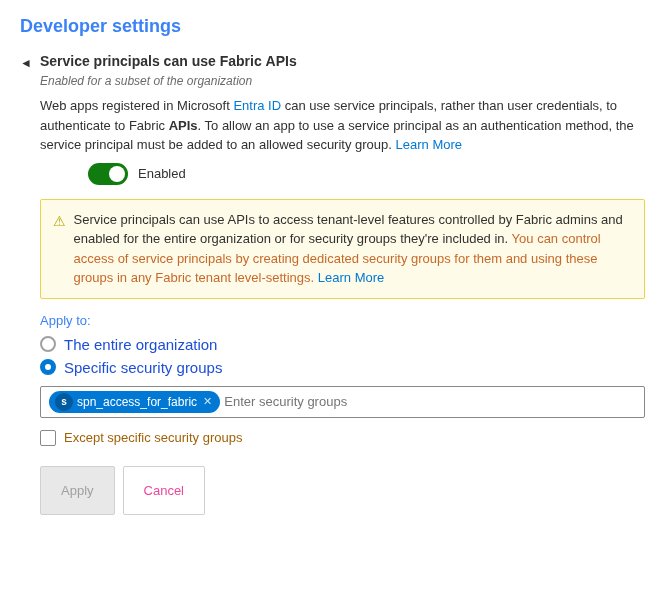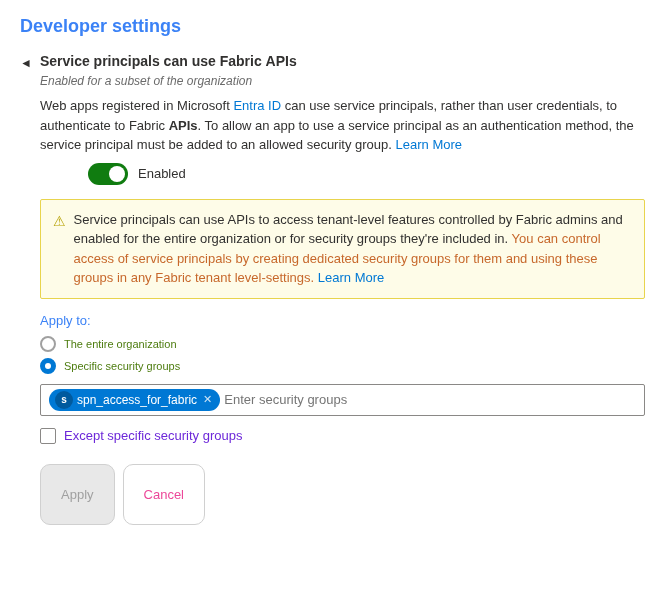--- a/index.html
+++ b/index.html
@@ -166,22 +166,22 @@
       flex-shrink: 0;
       cursor: pointer;
     }
 
     .radio-circle.selected {
       border: 5px solid #0078d4;
       background: #fff;
     }
 
     .radio-label {
-      font-size: 11px;
-      color: #4d7c0f;
+      font-size: 15px;
+      color: #1d4ed8;
     }
 
     
     .tag-input-wrapper {
       display: flex;
       align-items: center;
       border: 1px solid #8a8886;
       border-radius: 2px;
       padding: 4px 8px;
       margin-left: 20px;
@@ -253,34 +253,34 @@
       height: 16px;
       border: 1px solid #8a8886;
       background: #fff;
       border-radius: 2px;
       cursor: pointer;
       flex-shrink: 0;
     }
 
     .checkbox-label {
       font-size: 13px;
-      color: #6d28d9;
+      color: #a16207;
     }
 
     
     .button-row {
       display: flex;
       gap: 8px;
       margin-left: 20px;
     }
 
     .btn {
-      padding: 22px 20px;
-      font-size: 13px;
-      border-radius: 10px;
+      padding: 16px 20px;
+      font-size: 13px;
+      border-radius: 2px;
       cursor: pointer;
       border: 1px solid transparent;
     }
 
     .btn-primary {
       background: #e8e8e8;
       color: #a0a0a0;
       border: 1px solid #d0d0d0;
     }
 

